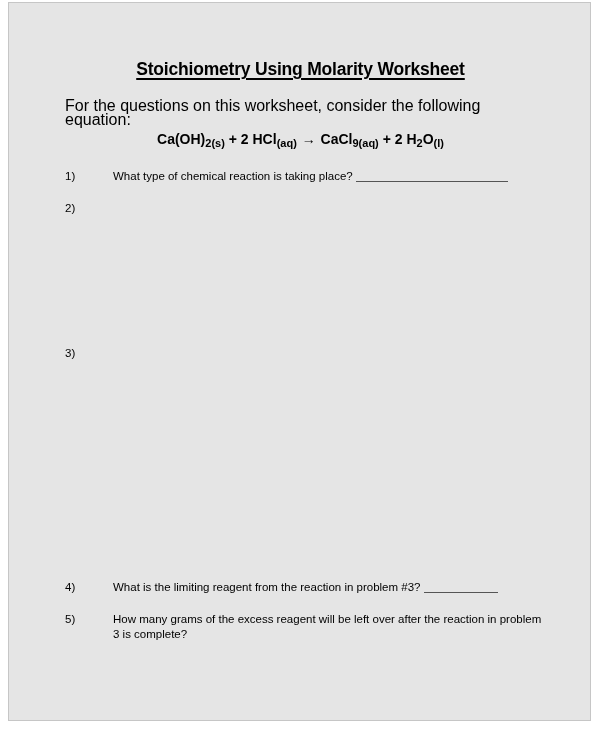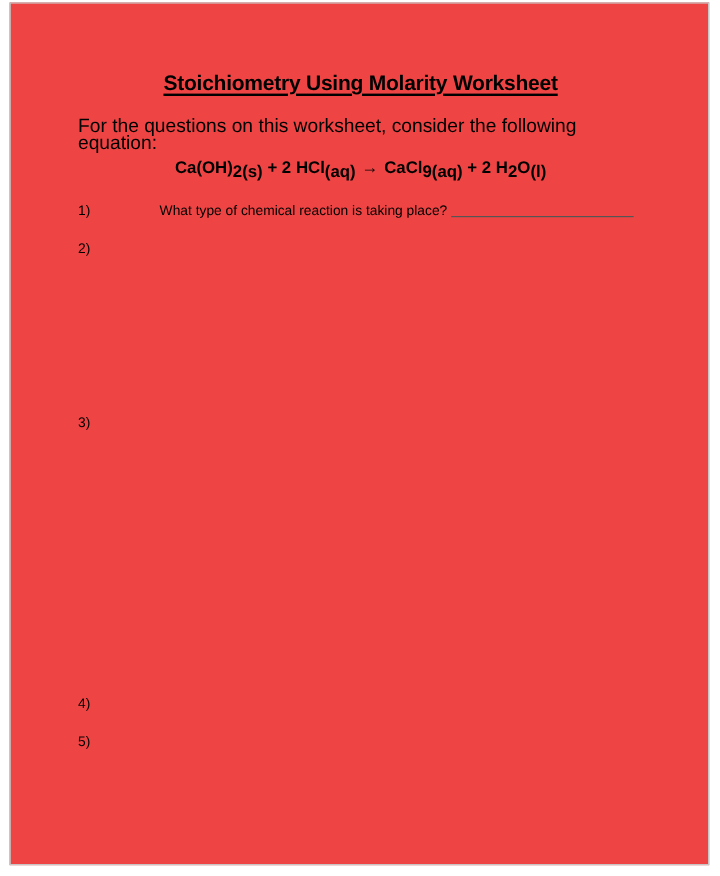--- a/index.html
+++ b/index.html
@@ -14,21 +14,21 @@
     color: #000000;
     overflow: hidden;
   }
   #page {
     position: absolute;
     left: 8px;
     top: 2px;
     width: 583px;
     height: 719px;
     border: 1px solid #c6c6c6;
-    background: #ef4444;
+    background: #e5e5e5;
     box-sizing: border-box;
   }
   .sheet {
     position: absolute;
     left: 0;
     top: 0;
     width: 583px;
     height: 719px;
   }
   #title {
@@ -58,21 +58,21 @@
     position: absolute;
     left: 0;
     top: 128px;
     width: 583px;
     text-align: center;
     font-size: 14px;
     font-weight: bold;
     white-space: nowrap;
   }
   #equation sub {
-    font-size: 14px;
+    font-size: 11px;
     vertical-align: -0.28em;
     font-weight: bold;
   }
   #equation .arrow {
     font-weight: bold;
     padding: 0 1px;
   }
   .qrow {
     position: absolute;
     left: 56px;
@@ -81,21 +81,21 @@
     line-height: 14.5px;
   }
   .qnum {
     position: absolute;
     left: 0;
     top: 0;
     width: 38px;
     font-size: 11.5px;
   }
   .qtext {
-    margin-left: 68px;
+    margin-left: 48px;
     display: block;
   }
   .blank {
     display: inline-block;
     border-bottom: 1px solid #555555;
     vertical-align: -2px;
     height: 9px;
   }
   .blank.long { width: 152px; }
   .blank.short { width: 74px; }
@@ -149,22 +149,24 @@
     <div class="workspace" id="work2"></div>
 
     <div class="qrow" id="q3">
       <span class="qnum">3)</span>
     </div>
 
     <div class="workspace" id="work3"></div>
 
     <div class="qrow" id="q4">
       <span class="qnum">4)</span>
+      <span class="qtext"><span>What is the limiting reagent from the reaction in problem #3?</span> <span class="blank short"></span></span>
     </div>
 
     <div class="qrow" id="q5">
       <span class="qnum">5)</span>
+      <span class="qtext">How many grams of the excess reagent will be left over after the reaction in problem 3 is complete?</span>
     </div>
 
     <div class="workspace" id="work5"></div>
 
   </div>
 </div>
 
 </body></html>

